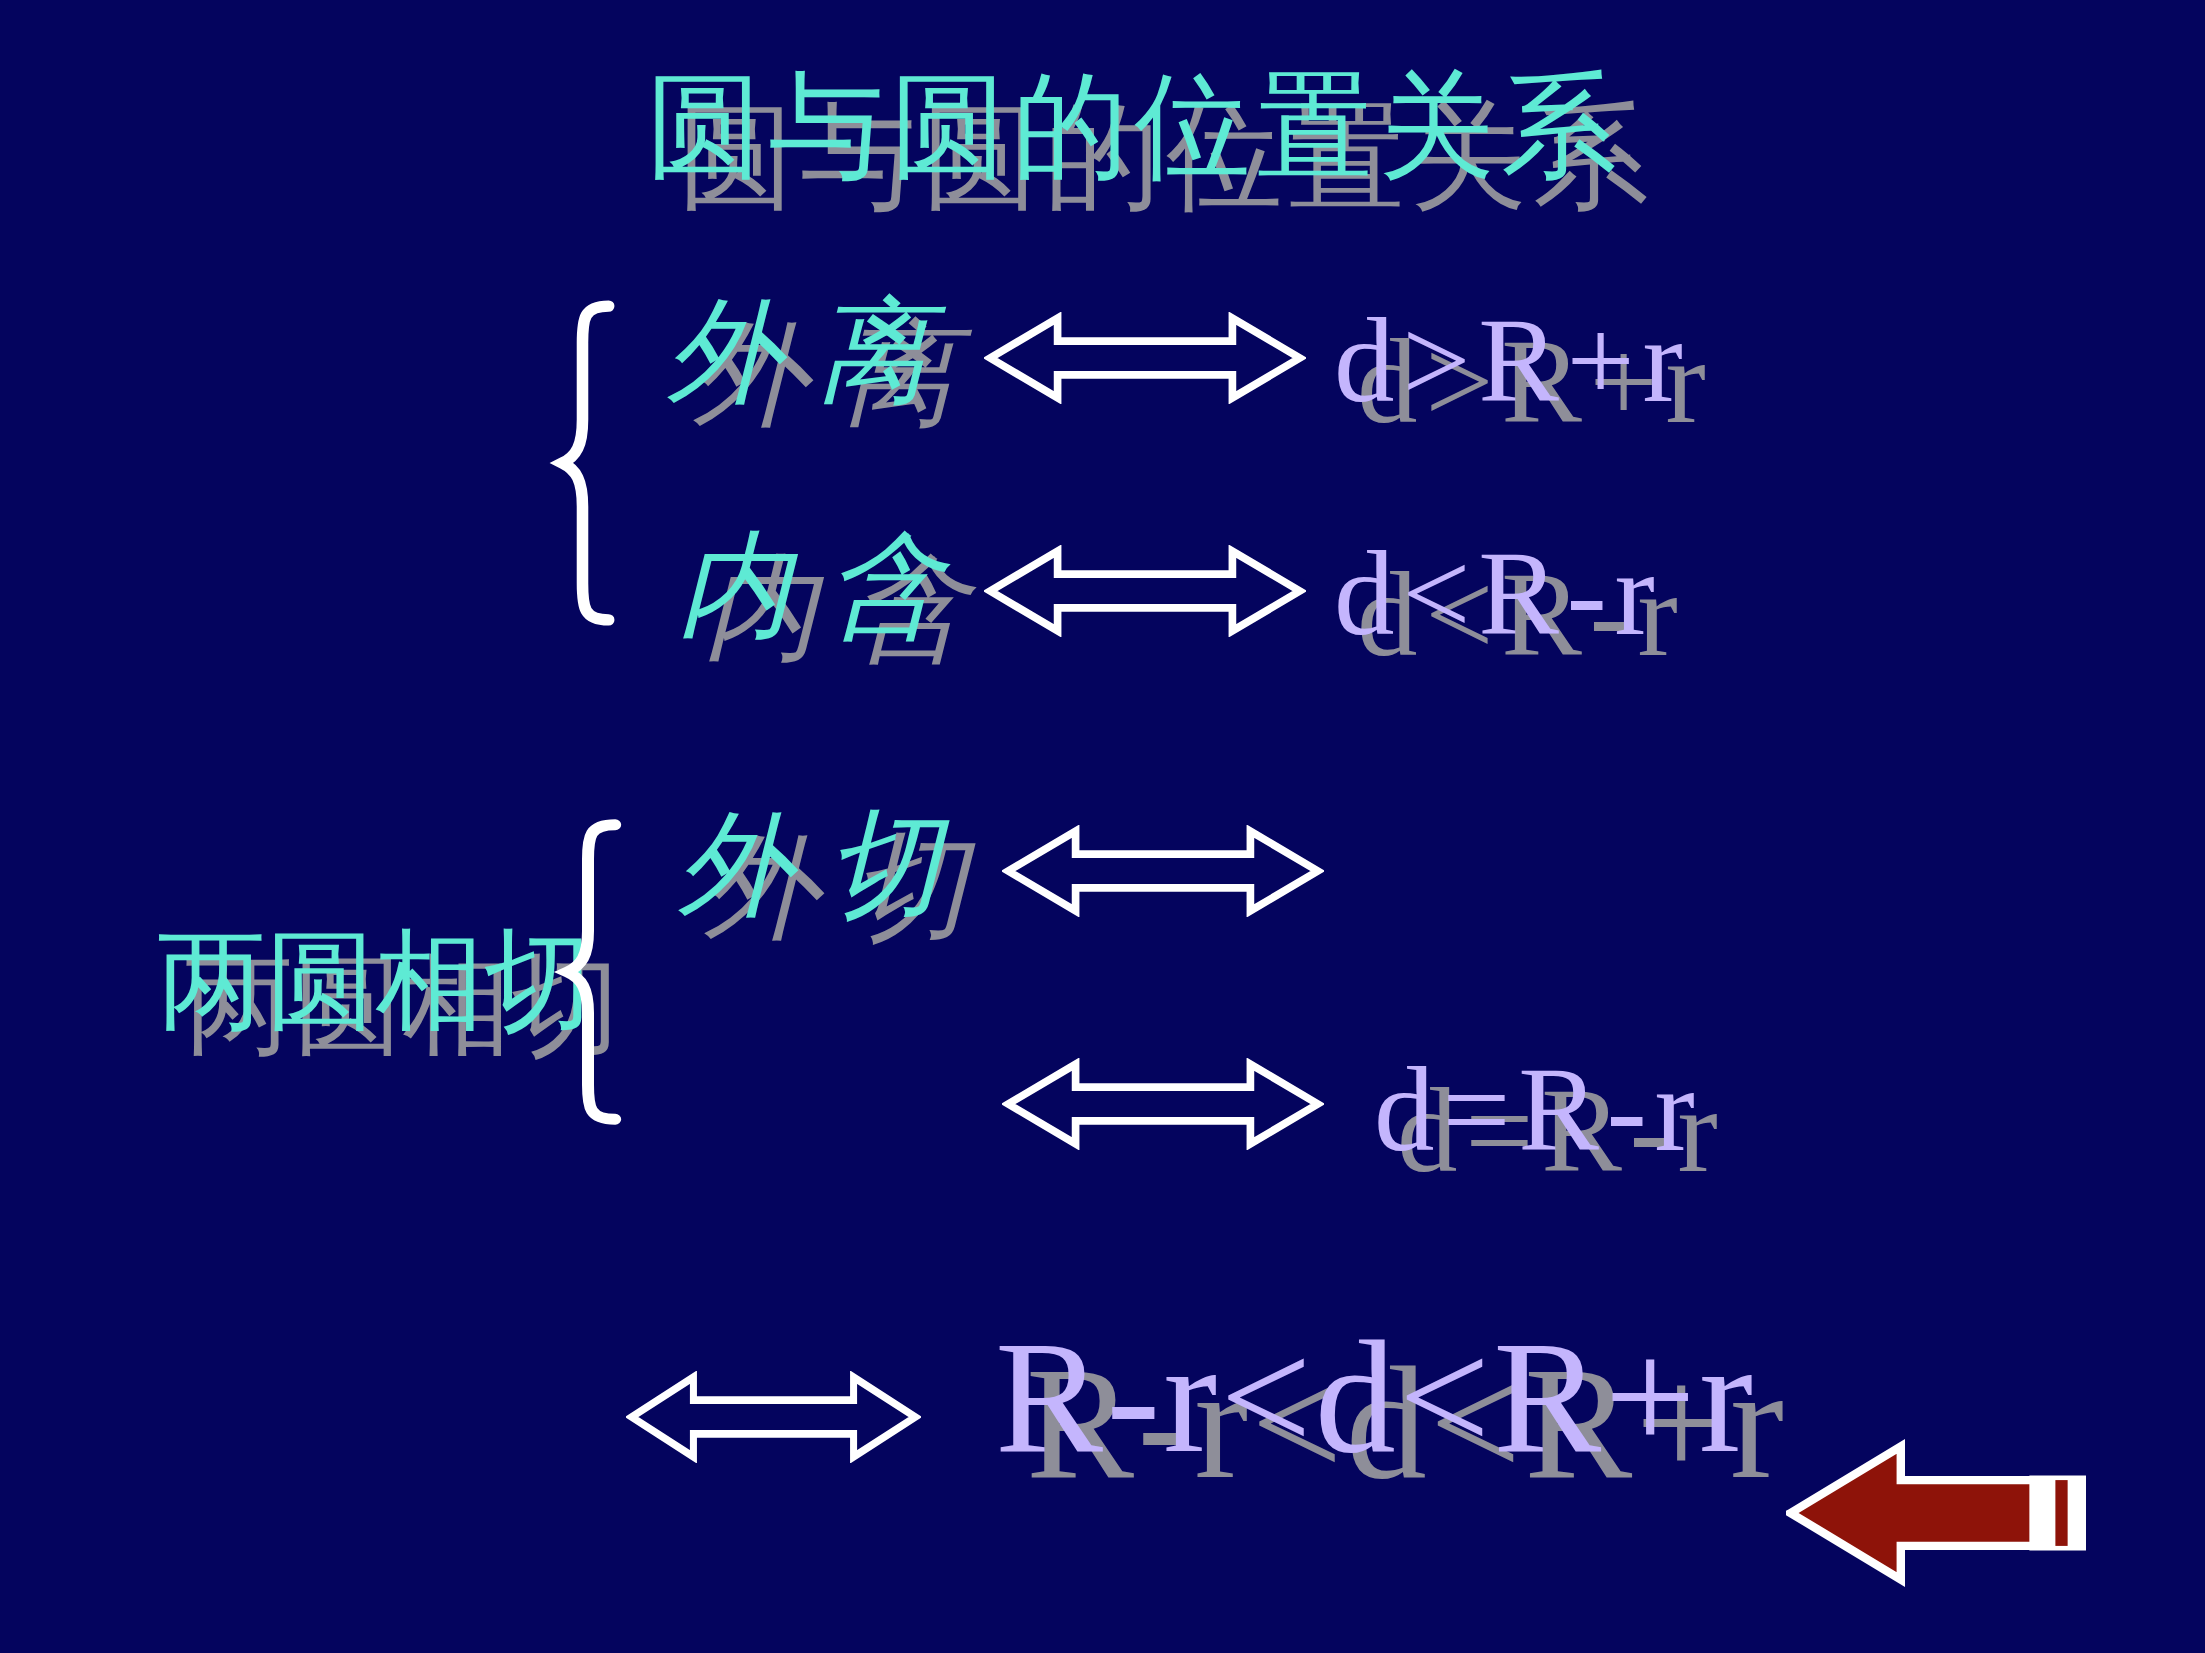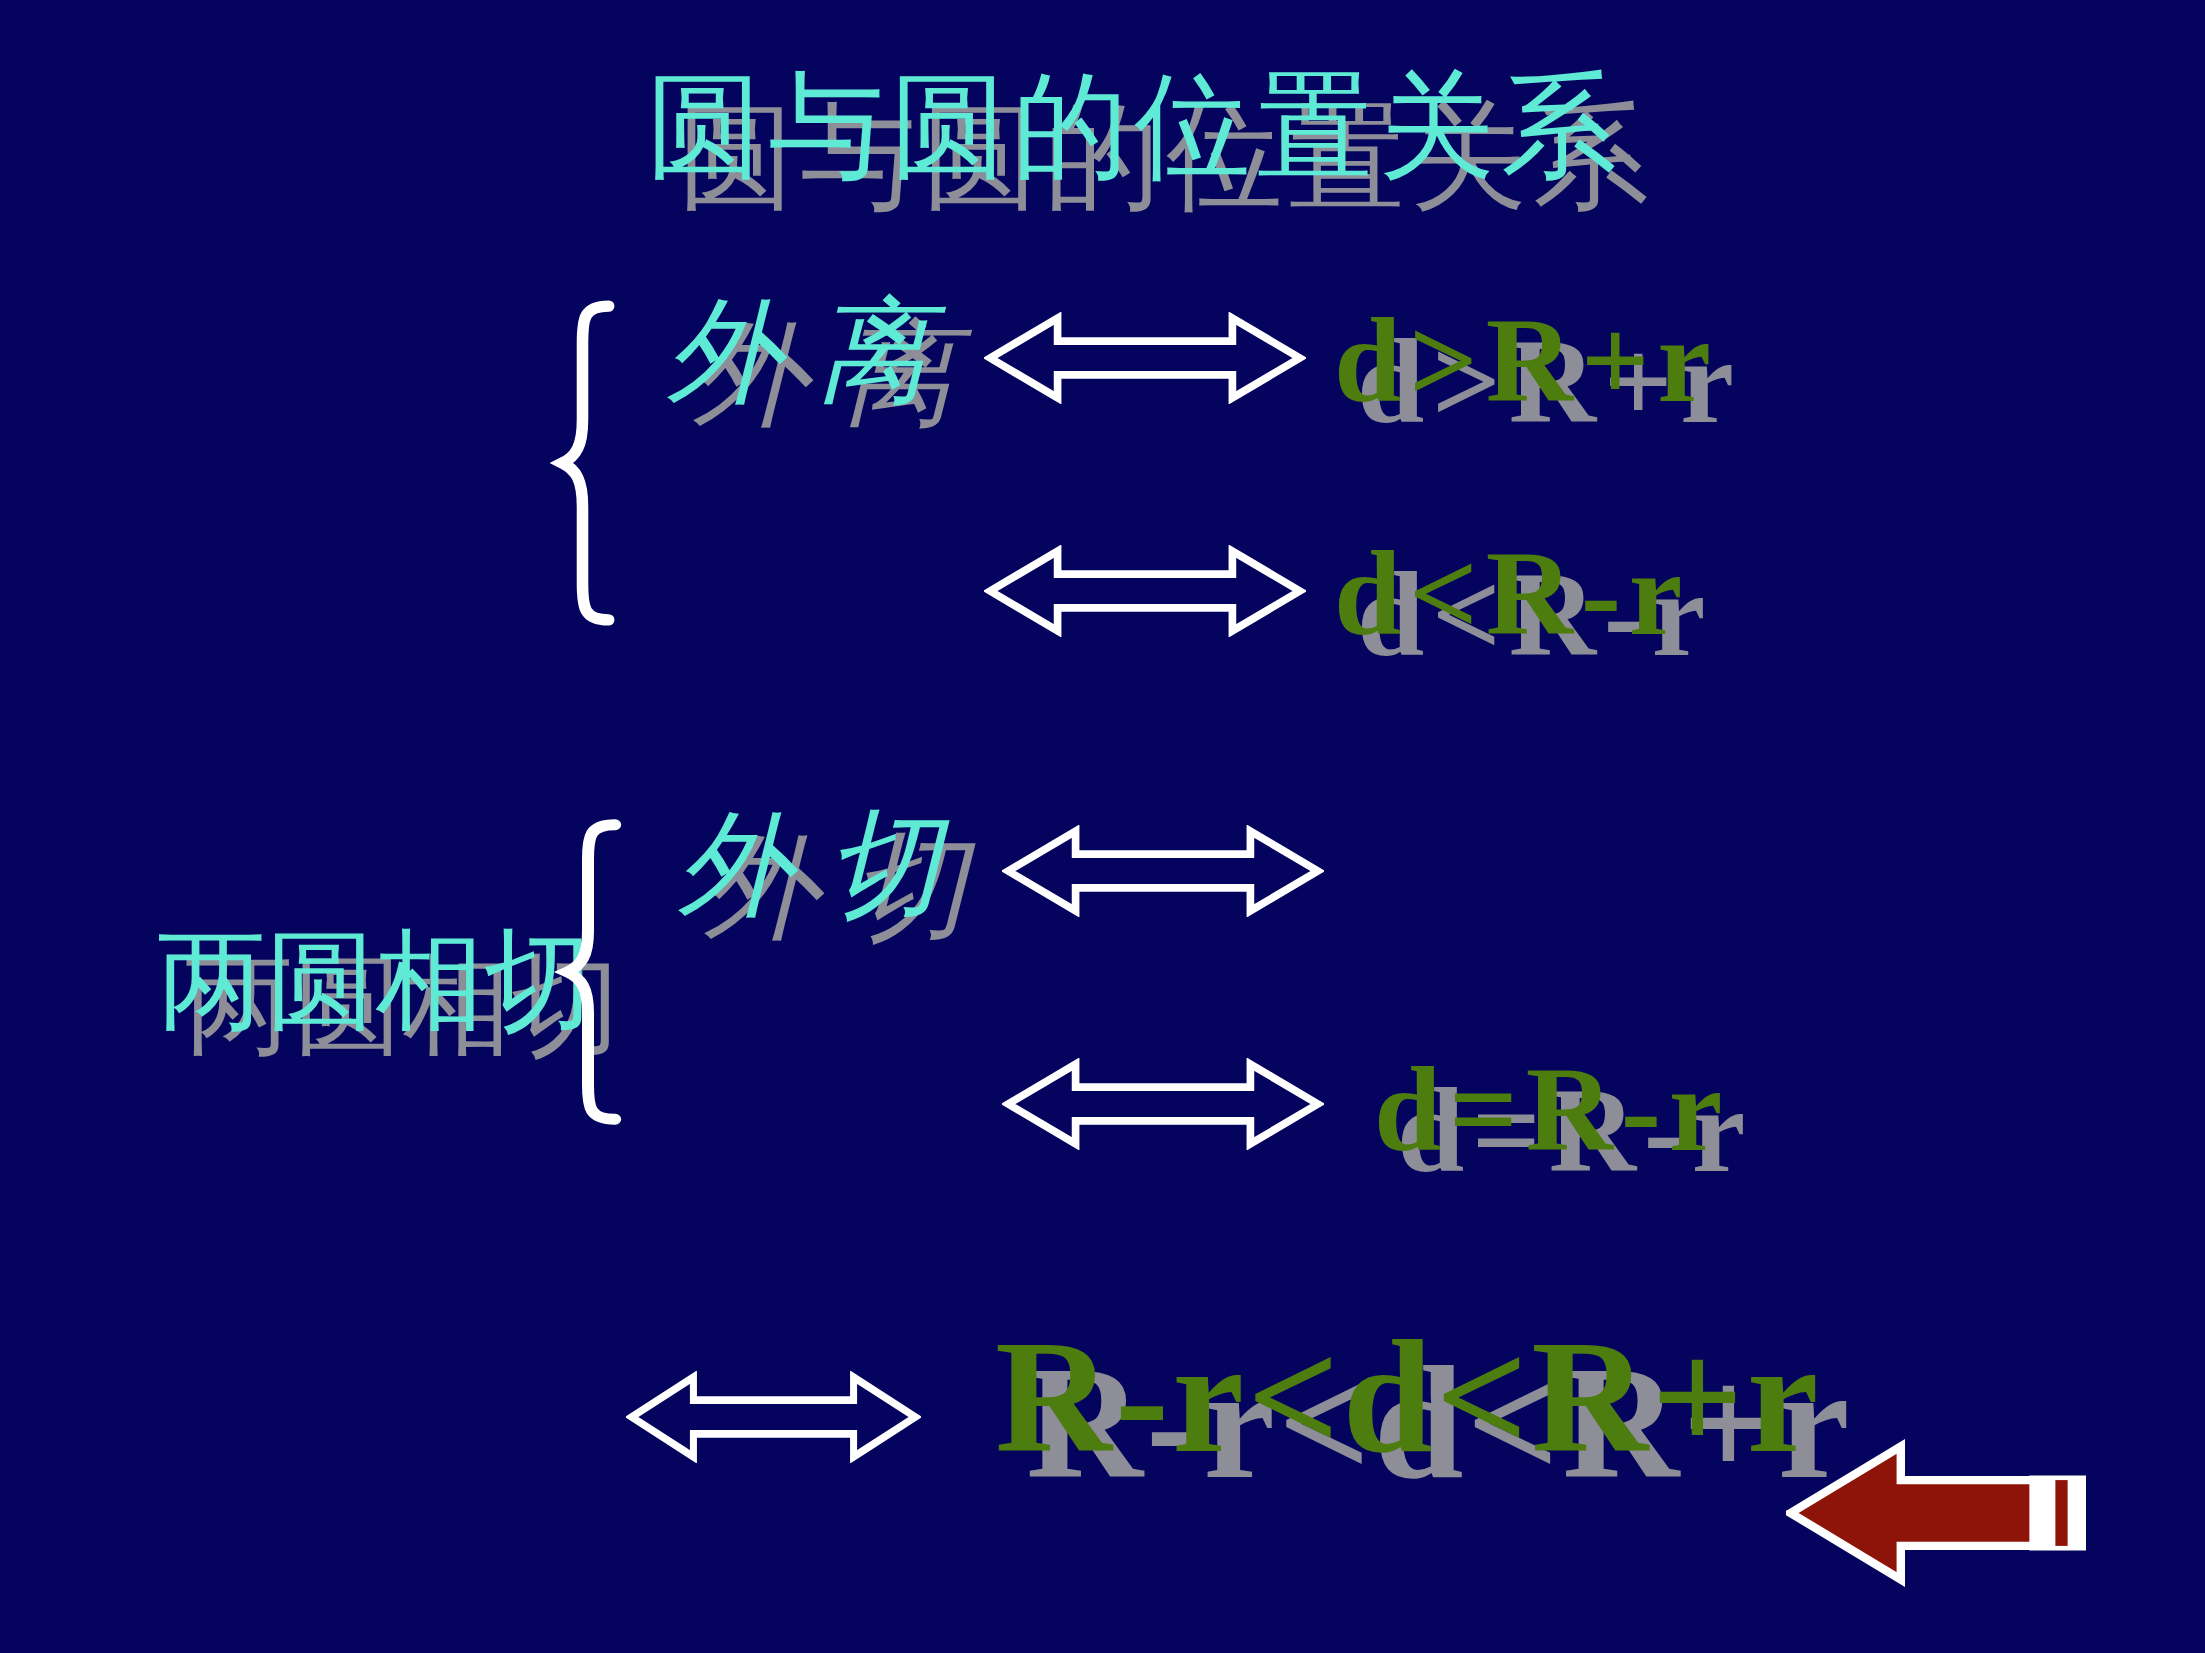--- a/index.html
+++ b/index.html
@@ -19,22 +19,22 @@
   }
   .glabel{
     font-size:109px;letter-spacing:0px;
     text-shadow:27.6px 24.5px 0 #8E8E99;
   }
   .term{
     font-size:115px;font-style:italic;letter-spacing:34px;
     text-shadow:26px 23px 0 #8E8E99;
   }
   .formula{
-    position:absolute;font-family:"Liberation Serif", serif;font-weight:bold;
-    color:#4d7c0f;font-size:121px;line-height:1;letter-spacing:7.7px;
+    position:absolute;font-family:"Liberation Serif", serif;font-weight:normal;
+    color:#c4b5fd;font-size:121px;line-height:1;letter-spacing:7.7px;
     white-space:nowrap;text-shadow:23px 21.4px 0 #8E8E99;
   }
   .formula.big{
     font-size:162px;letter-spacing:3.1px;
     text-shadow:31px 26px 0 #8E8E99;
   }
   .absicon{position:absolute;}
 </style>
 </head>
 <body>
@@ -47,20 +47,21 @@
   <svg class="absicon" style="left:544px;top:300px" width="77" height="326" viewBox="0 0 100 426" preserveAspectRatio="none">
     <path d="M84 8 C52 8 50 24 50 56 L50 156 C50 190 42 204 24 213 C42 222 50 236 50 270 L50 370 C50 402 52 418 84 418" fill="none" stroke="#FFFFFF" stroke-width="15" stroke-linecap="round"></path>
   </svg>
 
   <div class="cjk term" style="left:634px;top:293px">外离</div>
   <svg class="absicon" style="left:984px;top:312px" width="322" height="92" viewBox="0 0 420 120">
     <polygon points="8,60 96,8 96,38 324,38 324,8 412,60 324,112 324,82 96,82 96,112" fill="none" stroke="#FFFFFF" stroke-width="10"></polygon>
   </svg>
   <div class="formula" style="left:1334px;top:300px">d&gt;R+r</div>
 
+  <div class="cjk term" style="left:645px;top:527px">内含</div>
   <svg class="absicon" style="left:984px;top:545px" width="322" height="92" viewBox="0 0 420 120">
     <polygon points="8,60 96,8 96,38 324,38 324,8 412,60 324,112 324,82 96,82 96,112" fill="none" stroke="#FFFFFF" stroke-width="10"></polygon>
   </svg>
   <div class="formula" style="left:1334px;top:533px">d&lt;R-r</div>
 
   <div class="cjk glabel" style="left:125px;top:925px">两圆相切</div>
 
   <svg class="absicon" style="left:548px;top:819px" width="80" height="306" viewBox="0 0 100 426" preserveAspectRatio="none">
     <path d="M84 8 C52 8 50 24 50 56 L50 156 C50 190 42 204 24 213 C42 222 50 236 50 270 L50 370 C50 402 52 418 84 418" fill="none" stroke="#FFFFFF" stroke-width="15" stroke-linecap="round"></path>
   </svg>

